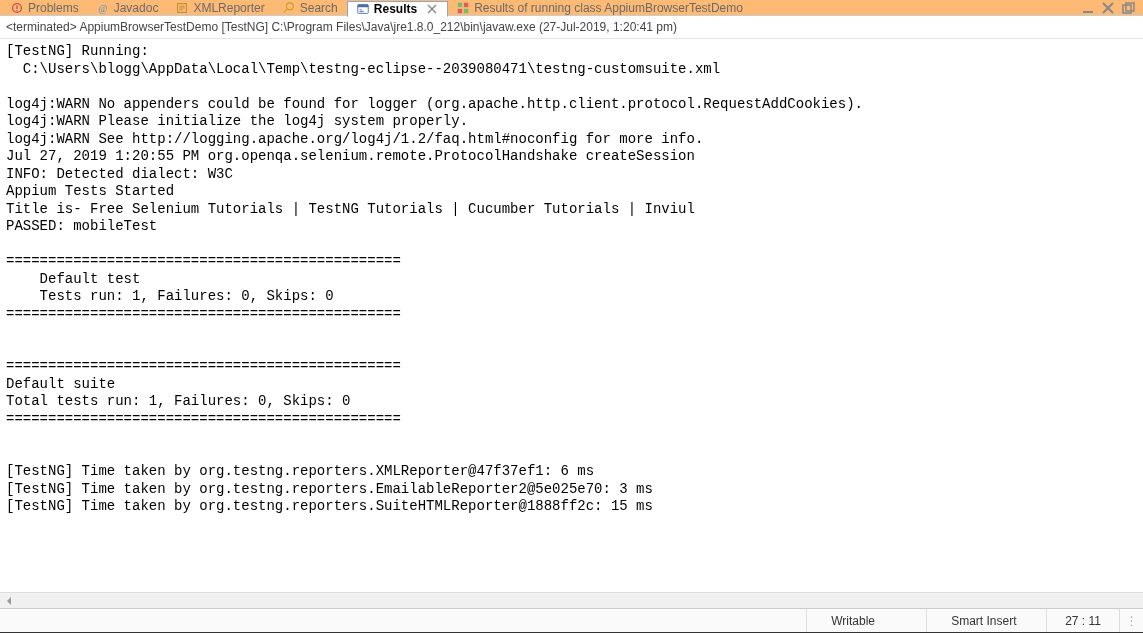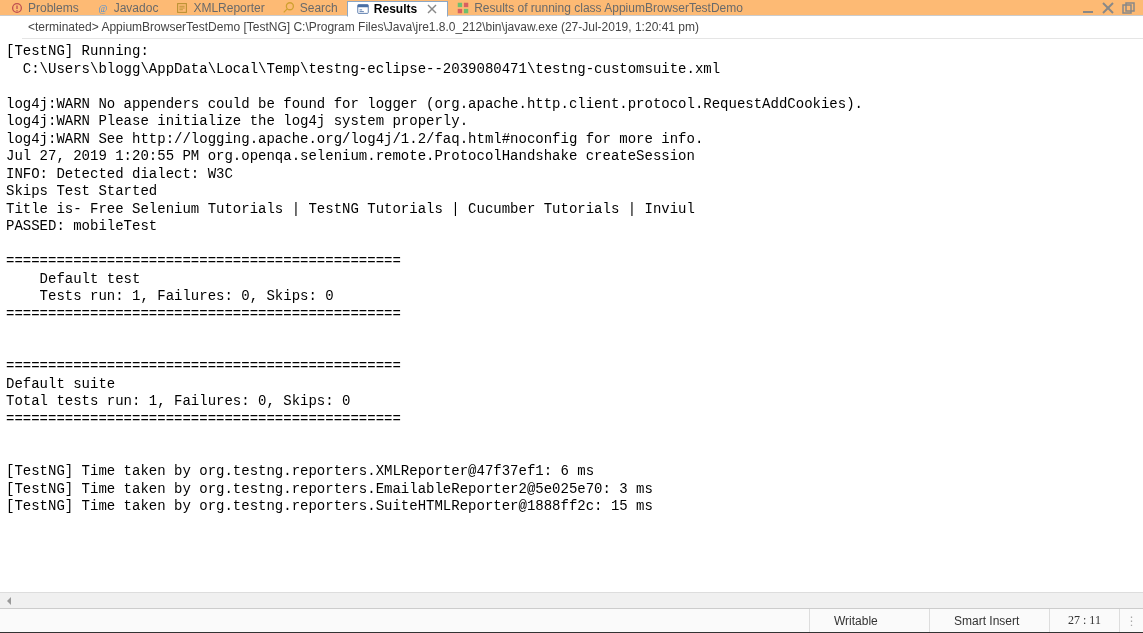--- a/index.html
+++ b/index.html
@@ -54,21 +54,20 @@
   .tabbar-actions .acticon {
     width: 14px; height: 14px; display:inline-flex; align-items:center; justify-content:center; cursor:pointer;
   }
   .close-x { width:12px; height:12px; display:inline-block; }
   .header-line {
     padding: 4px 6px;
     font-size: 12px;
     color: #444;
     border-bottom: 1px solid #e5e5e5;
     white-space: nowrap;
-    margin-left: 22px;
   }
   .console-body {
     flex: 1;
     padding: 4px 6px;
     font-family: Consolas, 'Courier New', monospace;
     font-size: 14px;
     line-height: 1.25;
     overflow: hidden;
     white-space: pre;
     color: #000;
@@ -99,21 +98,21 @@
   .status-spacer { flex: 1; }
   .status-cell {
     border-left: 1px solid #ddd;
     padding: 0 18px;
     height: 100%;
     display: flex;
     align-items: center;
     min-width: 90px;
   }
   .status-cell.wide { min-width: 120px; padding-left: 24px; }
-  .status-cell.last { min-width: 70px; font-family: Liberation Serif, serif; }
+  .status-cell.last { min-width: 70px; }
   .status-tail { width: 24px; border-left:1px solid #ddd; height:100%; display:flex; align-items:center; justify-content:center; color:#aaa;}
   .outer-border { border-top: 1px solid #333; height:1px; }
 </style>
 </head>
 <body>
 
 <div class="tabbar">
   <div class="tab">
     <span class="icon">
       <svg viewBox="0 0 16 16" width="14" height="14">
@@ -205,21 +204,21 @@
 <div class="header-line">&lt;terminated&gt; AppiumBrowserTestDemo [TestNG] C:\Program Files\Java\jre1.8.0_212\bin\javaw.exe (27-Jul-2019, 1:20:41 pm)</div>
 
 <div class="console-body"><span>[TestNG] Running:</span>
 <span>  C:\Users\blogg\AppData\Local\Temp\testng-eclipse--2039080471\testng-customsuite.xml</span>
 <span></span>
 <span class="red">log4j:WARN No appenders could be found for logger (org.apache.http.client.protocol.RequestAddCookies).</span>
 <span class="red">log4j:WARN Please initialize the log4j system properly.</span>
 <span class="red">log4j:WARN See http://logging.apache.org/log4j/1.2/faq.html#noconfig for more info.</span>
 <span class="red">Jul 27, 2019 1:20:55 PM org.openqa.selenium.remote.ProtocolHandshake createSession</span>
 <span class="red">INFO: Detected dialect: W3C</span>
-<span>Skips Test Started</span>
+<span>Appium Tests Started</span>
 <span>Title is- Free Selenium Tutorials | TestNG Tutorials | Cucumber Tutorials | Inviul</span>
 <span>PASSED: mobileTest</span>
 <span></span>
 <span>===============================================</span>
 <span>    Default test</span>
 <span>    Tests run: 1, Failures: 0, Skips: 0</span>
 <span>===============================================</span>
 <span></span>
 <span></span>
 <span>===============================================</span>

